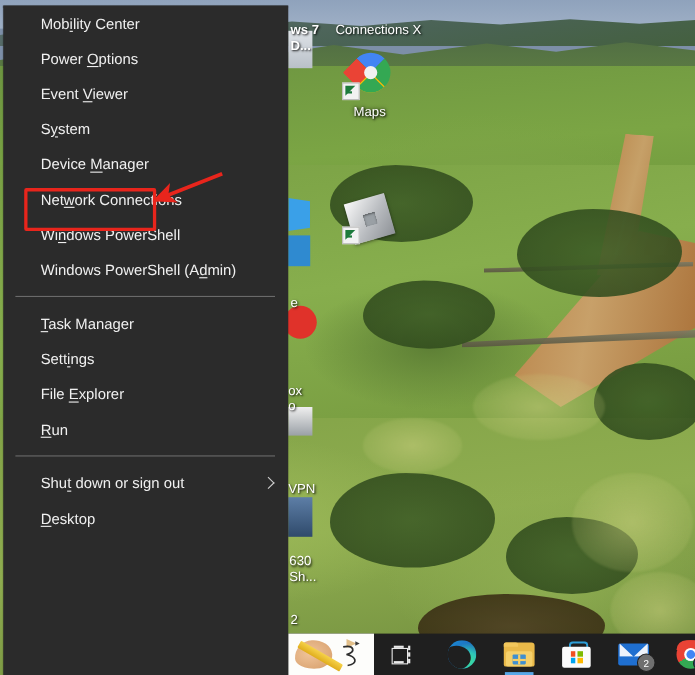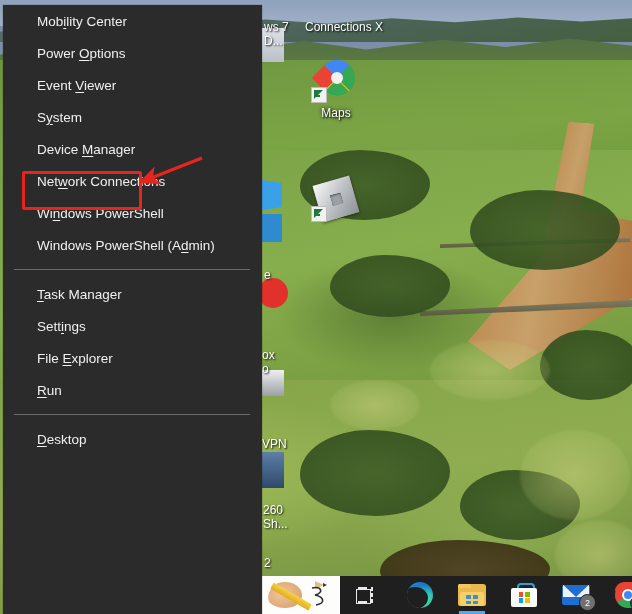--- a/index.html
+++ b/index.html
@@ -245,38 +245,38 @@
     <div class="lightgrass" style="left:330px;top:380px;width:90px;height:50px;"></div>
     <div class="lightgrass" style="left:555px;top:520px;width:90px;height:70px;"></div>
 
     <div class="clip-glyph" style="left:262px;top:28px;width:22px;height:34px;background:linear-gradient(#dfe3e8,#b9c0c8);"></div>
     <div class="clip-glyph" style="left:262px;top:180px;width:20px;height:30px;background:#3aa0e8;clip-path:polygon(0 0,100% 10%,100% 90%,0 100%);"></div>
     <div class="clip-glyph" style="left:262px;top:214px;width:20px;height:28px;background:#2f8ad0;"></div>
     <div class="clip-glyph" style="left:258px;top:278px;width:30px;height:30px;border-radius:50%;background:#e0322a;"></div>
     <div class="clip-glyph" style="left:262px;top:370px;width:22px;height:26px;background:linear-gradient(#efefef,#9aa0a6);"></div>
     <div class="clip-glyph" style="left:262px;top:452px;width:22px;height:36px;background:linear-gradient(#5d7ea6,#2f4a6b);"></div>
 
-    <div class="clip-label" style="left:264px;top:20px;">
+    <div class="clip-label" style="left:264px;top:20px;font-weight:bold;">
       <span>ws 7</span><br>
       <span>D...</span>
     </div>
     <div class="clip-label" style="left:305px;top:20px;">Connections X</div>
     <div class="clip-label" style="left:264px;top:268px;">e</div>
     <div class="clip-label" style="left:262px;top:348px;">
       <span>ox</span><br>
       <span>o</span>
     </div>
     <div class="clip-label" style="left:262px;top:437px;">VPN</div>
     <div class="clip-label" style="left:263px;top:503px;">
-      <span>260</span><br>
+      <span>630</span><br>
       <span>Sh...</span>
     </div>
     <div class="clip-label" style="left:264px;top:556px;">2</div>
 
-    <div class="dicon" style="left:297px;top:60px;">
+    <div class="dicon" style="left:297px;top:48px;">
       <div class="glyph">
         <div class="maps-pin">
           <div class="mp">
             <div class="q1"></div>
               <div class="q2"></div>
             <div class="q3"></div>
               <div class="q4"></div>
             <div class="tailfix"></div>
             <div class="hole"></div>
           </div>
@@ -397,20 +397,24 @@
         <span>Sett<span class="acc">i</span>ngs</span>
       </div>
       <div class="mi">
         <span>File <span class="acc">E</span>xplorer</span>
       </div>
       <div class="mi">
         <span><span class="acc">R</span>un</span>
       </div>
       <div class="sep"></div>
       <div class="mi">
+        <span>Shu<span class="acc">t</span> down or sign out</span>
+        <span class="chev"></span>
+      </div>
+      <div class="mi">
         <span><span class="acc">D</span>esktop</span>
       </div>
     </div>
 
   <div id="anno-box"></div>
   <svg id="anno-arrow">
     <defs>
       <marker id="ah" markerWidth="7" markerHeight="7" refX="5.6" refY="3.2" orient="auto" markerUnits="strokeWidth">
         <path d="M6.4,3.2 L0.2,0.4 L1.8,3.2 L0.2,6.0 Z" fill="#e8251c"></path>
       </marker>

